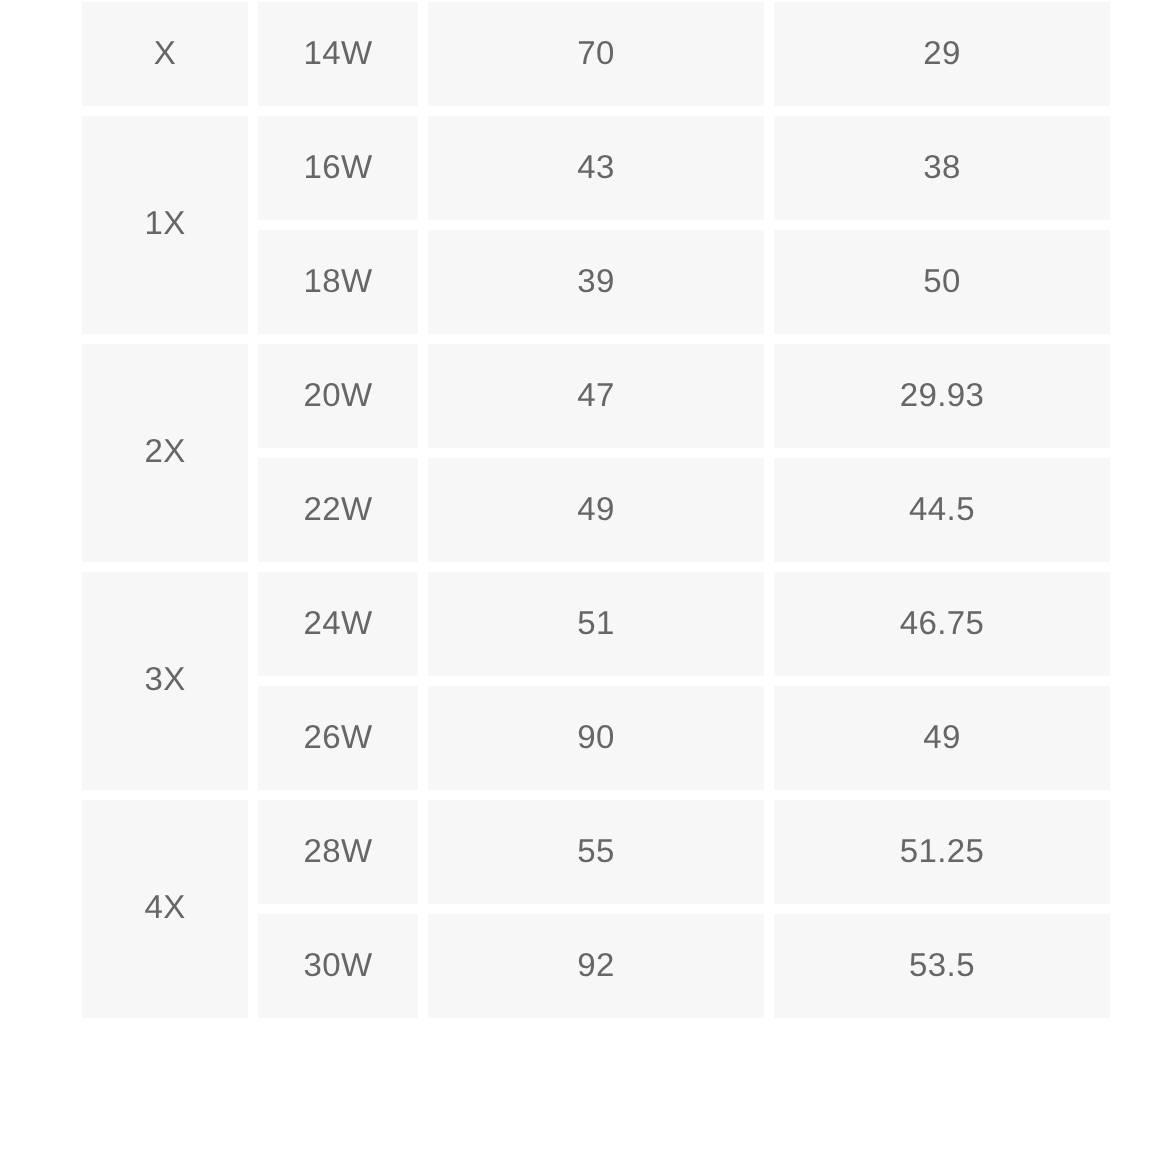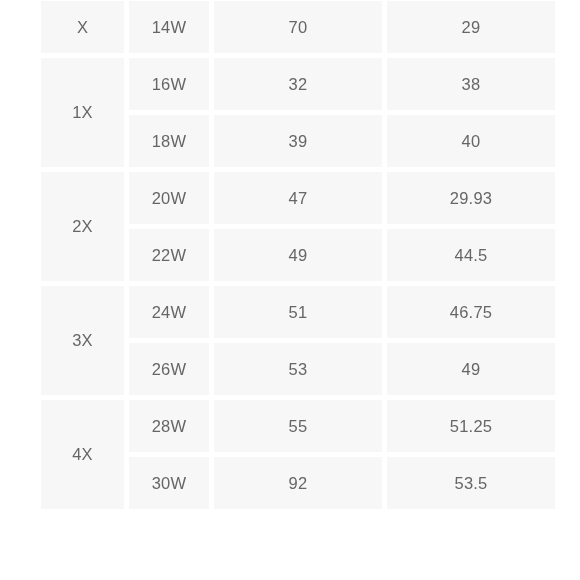--- a/index.html
+++ b/index.html
@@ -97,27 +97,27 @@
         <tr>
           <td class="group-cell" rowspan="1">X</td>
           <td>14W</td>
           <td>70</td>
           <td>29</td>
         </tr>
 
         <tr>
           <td class="group-cell" rowspan="2">1X</td>
           <td>16W</td>
-          <td>32</td>
+          <td>43</td>
           <td>38</td>
         </tr>
         <tr>
           <td>18W</td>
           <td>39</td>
-          <td>40</td>
+          <td>50</td>
         </tr>
 
         <tr>
           <td class="group-cell" rowspan="2">2X</td>
           <td>20W</td>
           <td>47</td>
           <td>29.93</td>
         </tr>
         <tr>
           <td>22W</td>
@@ -126,21 +126,21 @@
         </tr>
 
         <tr>
           <td class="group-cell" rowspan="2">3X</td>
           <td>24W</td>
           <td>51</td>
           <td>46.75</td>
         </tr>
         <tr>
           <td>26W</td>
-          <td>53</td>
+          <td>90</td>
           <td>49</td>
         </tr>
 
         <tr>
           <td class="group-cell" rowspan="2">4X</td>
           <td>28W</td>
           <td>55</td>
           <td>51.25</td>
         </tr>
         <tr>

